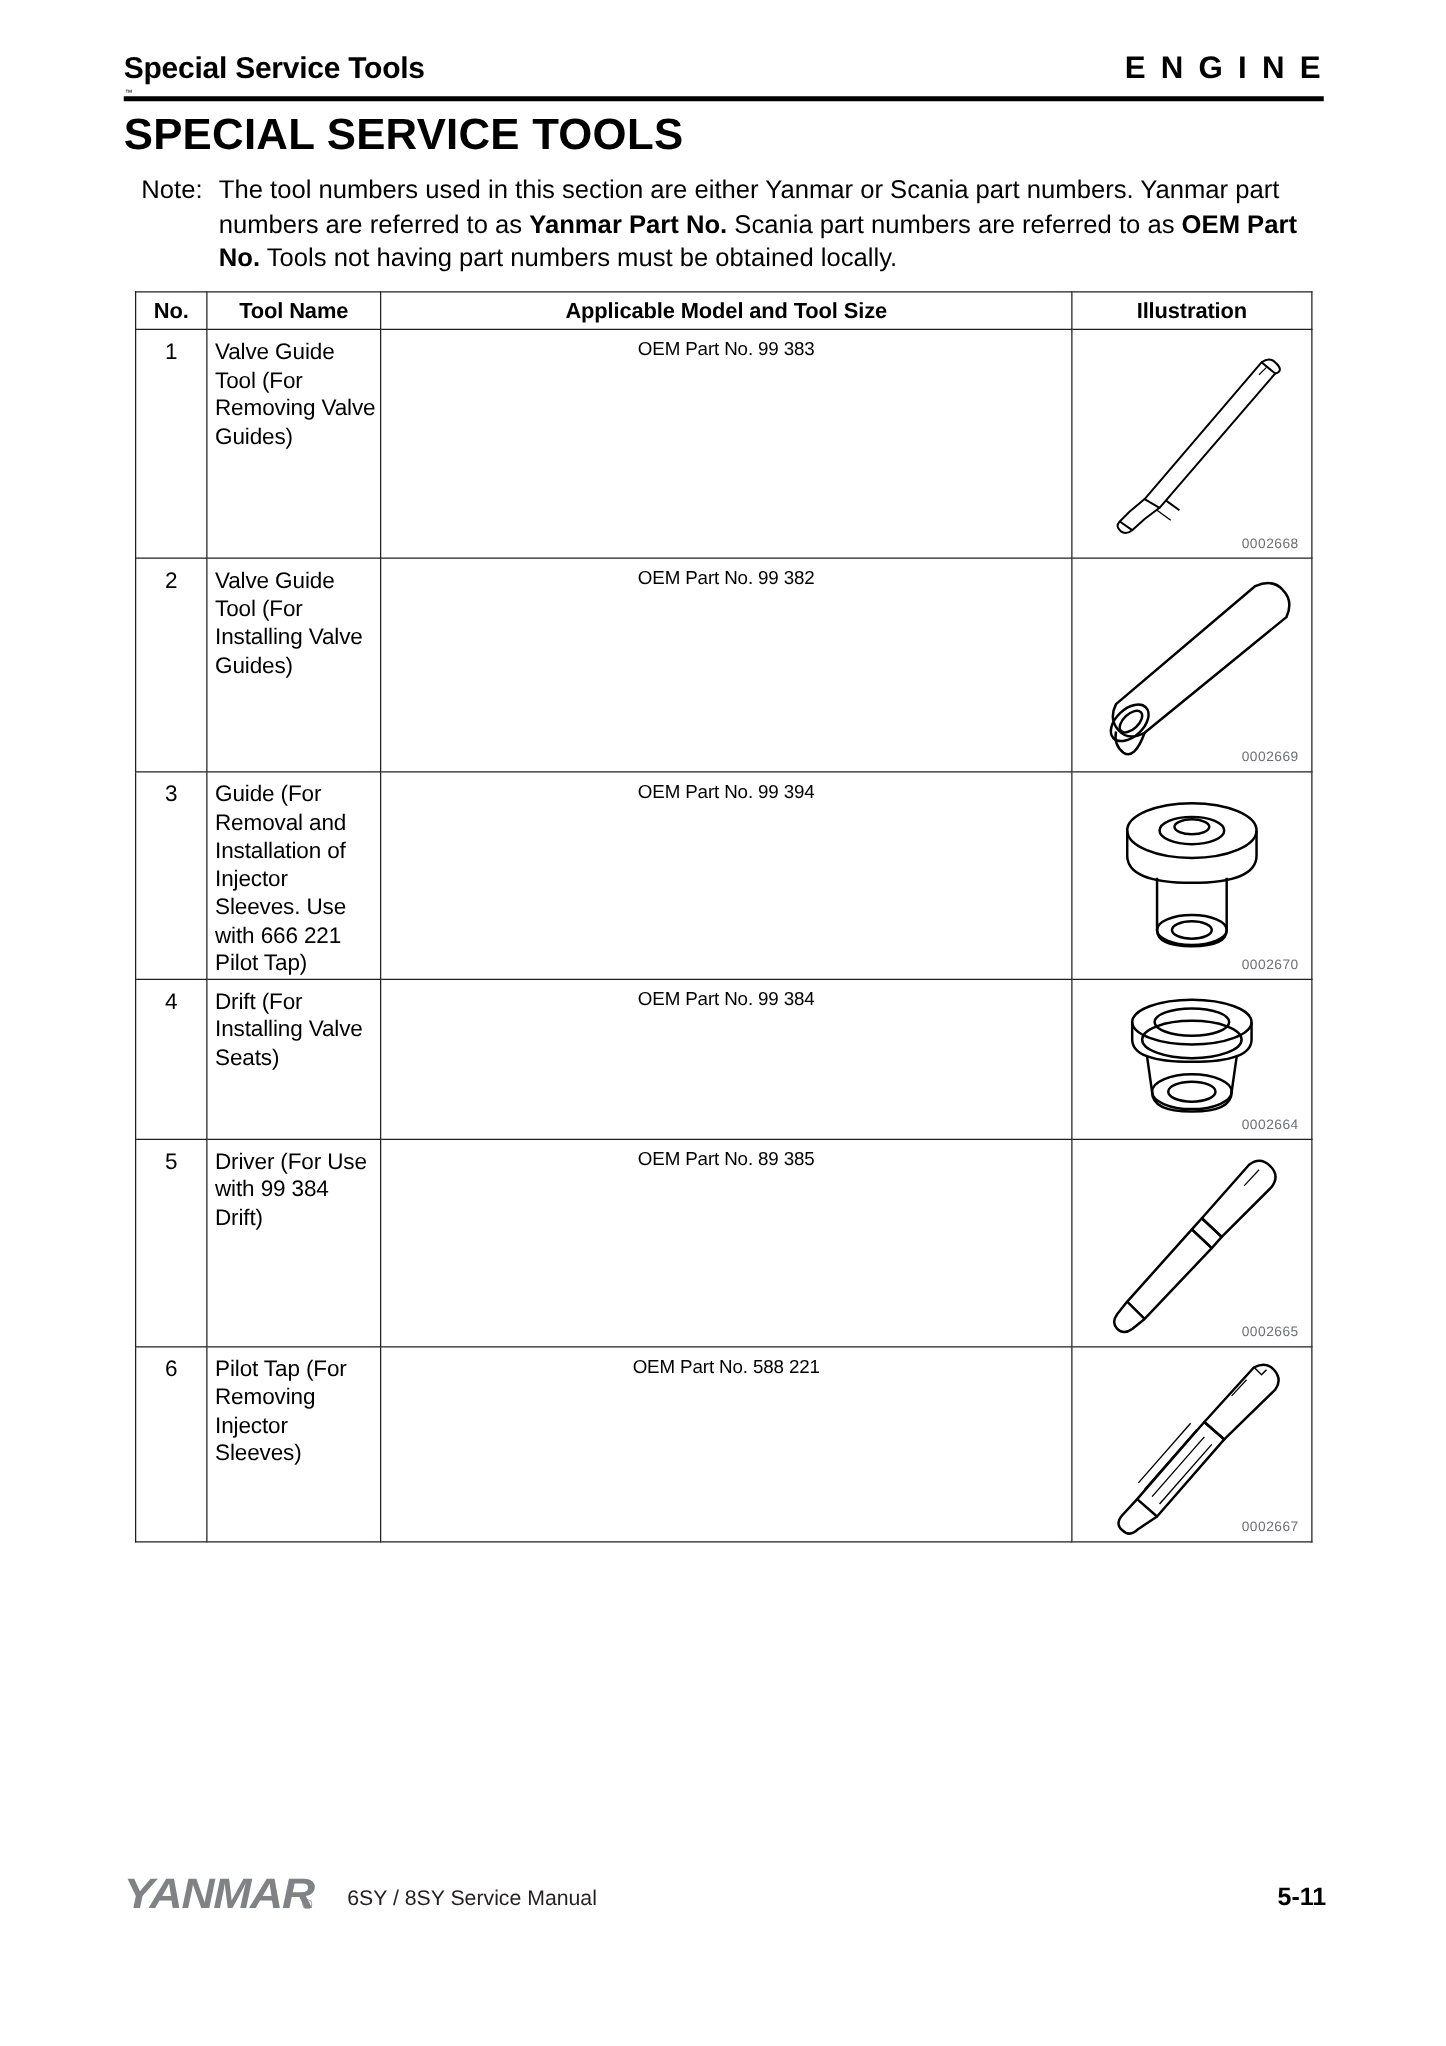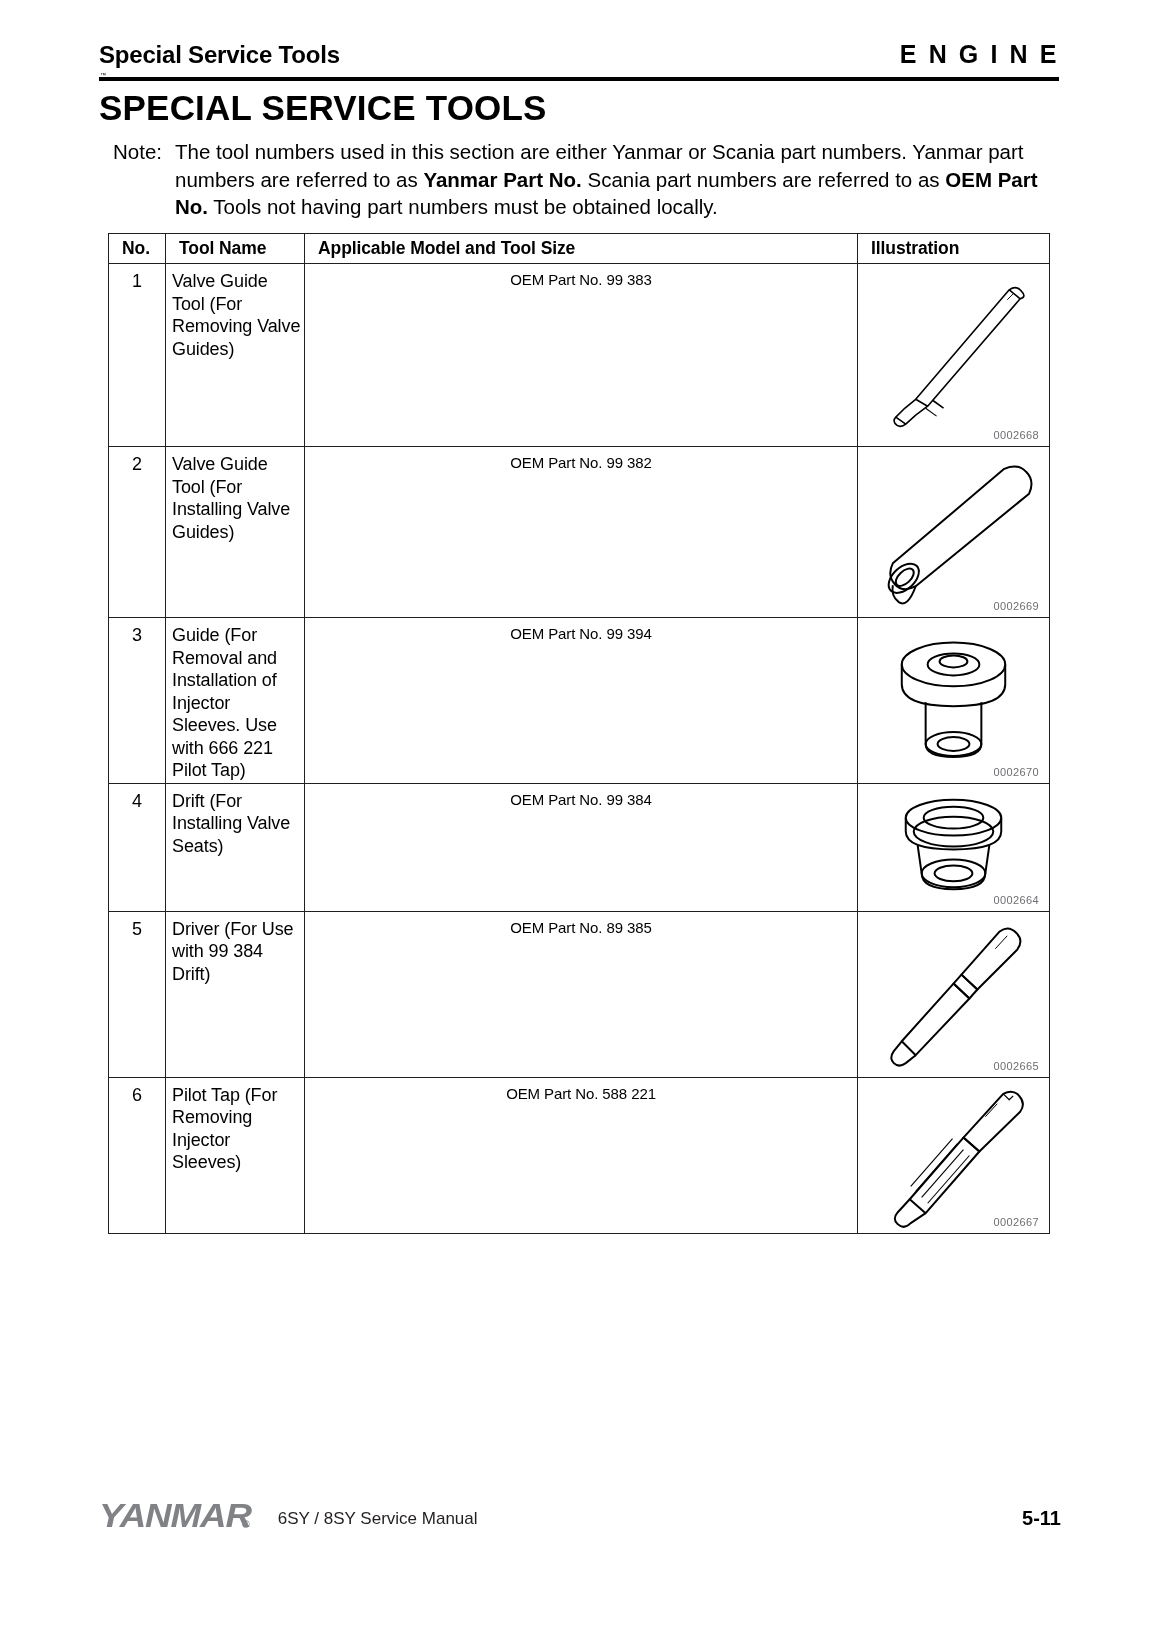--- a/index.html
+++ b/index.html
@@ -99,24 +99,23 @@
   .tools-table th,
   .tools-table td {
     border: 1px solid #231f20;
     padding: 0;
     vertical-align: top;
   }
   .tools-table thead th {
     height: 29px;
     font-size: 17.5px;
     font-weight: bold;
-    text-align: left;
+    text-align: center;
     vertical-align: middle;
     letter-spacing: -0.1px;
-    padding-left: 13px;
   }
   .col-no    { width: 57px; }
   .col-name  { width: 139px; }
   .col-model { width: 553px; }
   .col-illus { width: 192px; }
 
   td.cell-no {
     text-align: center;
     font-size: 18px;
     padding-top: 7px;

